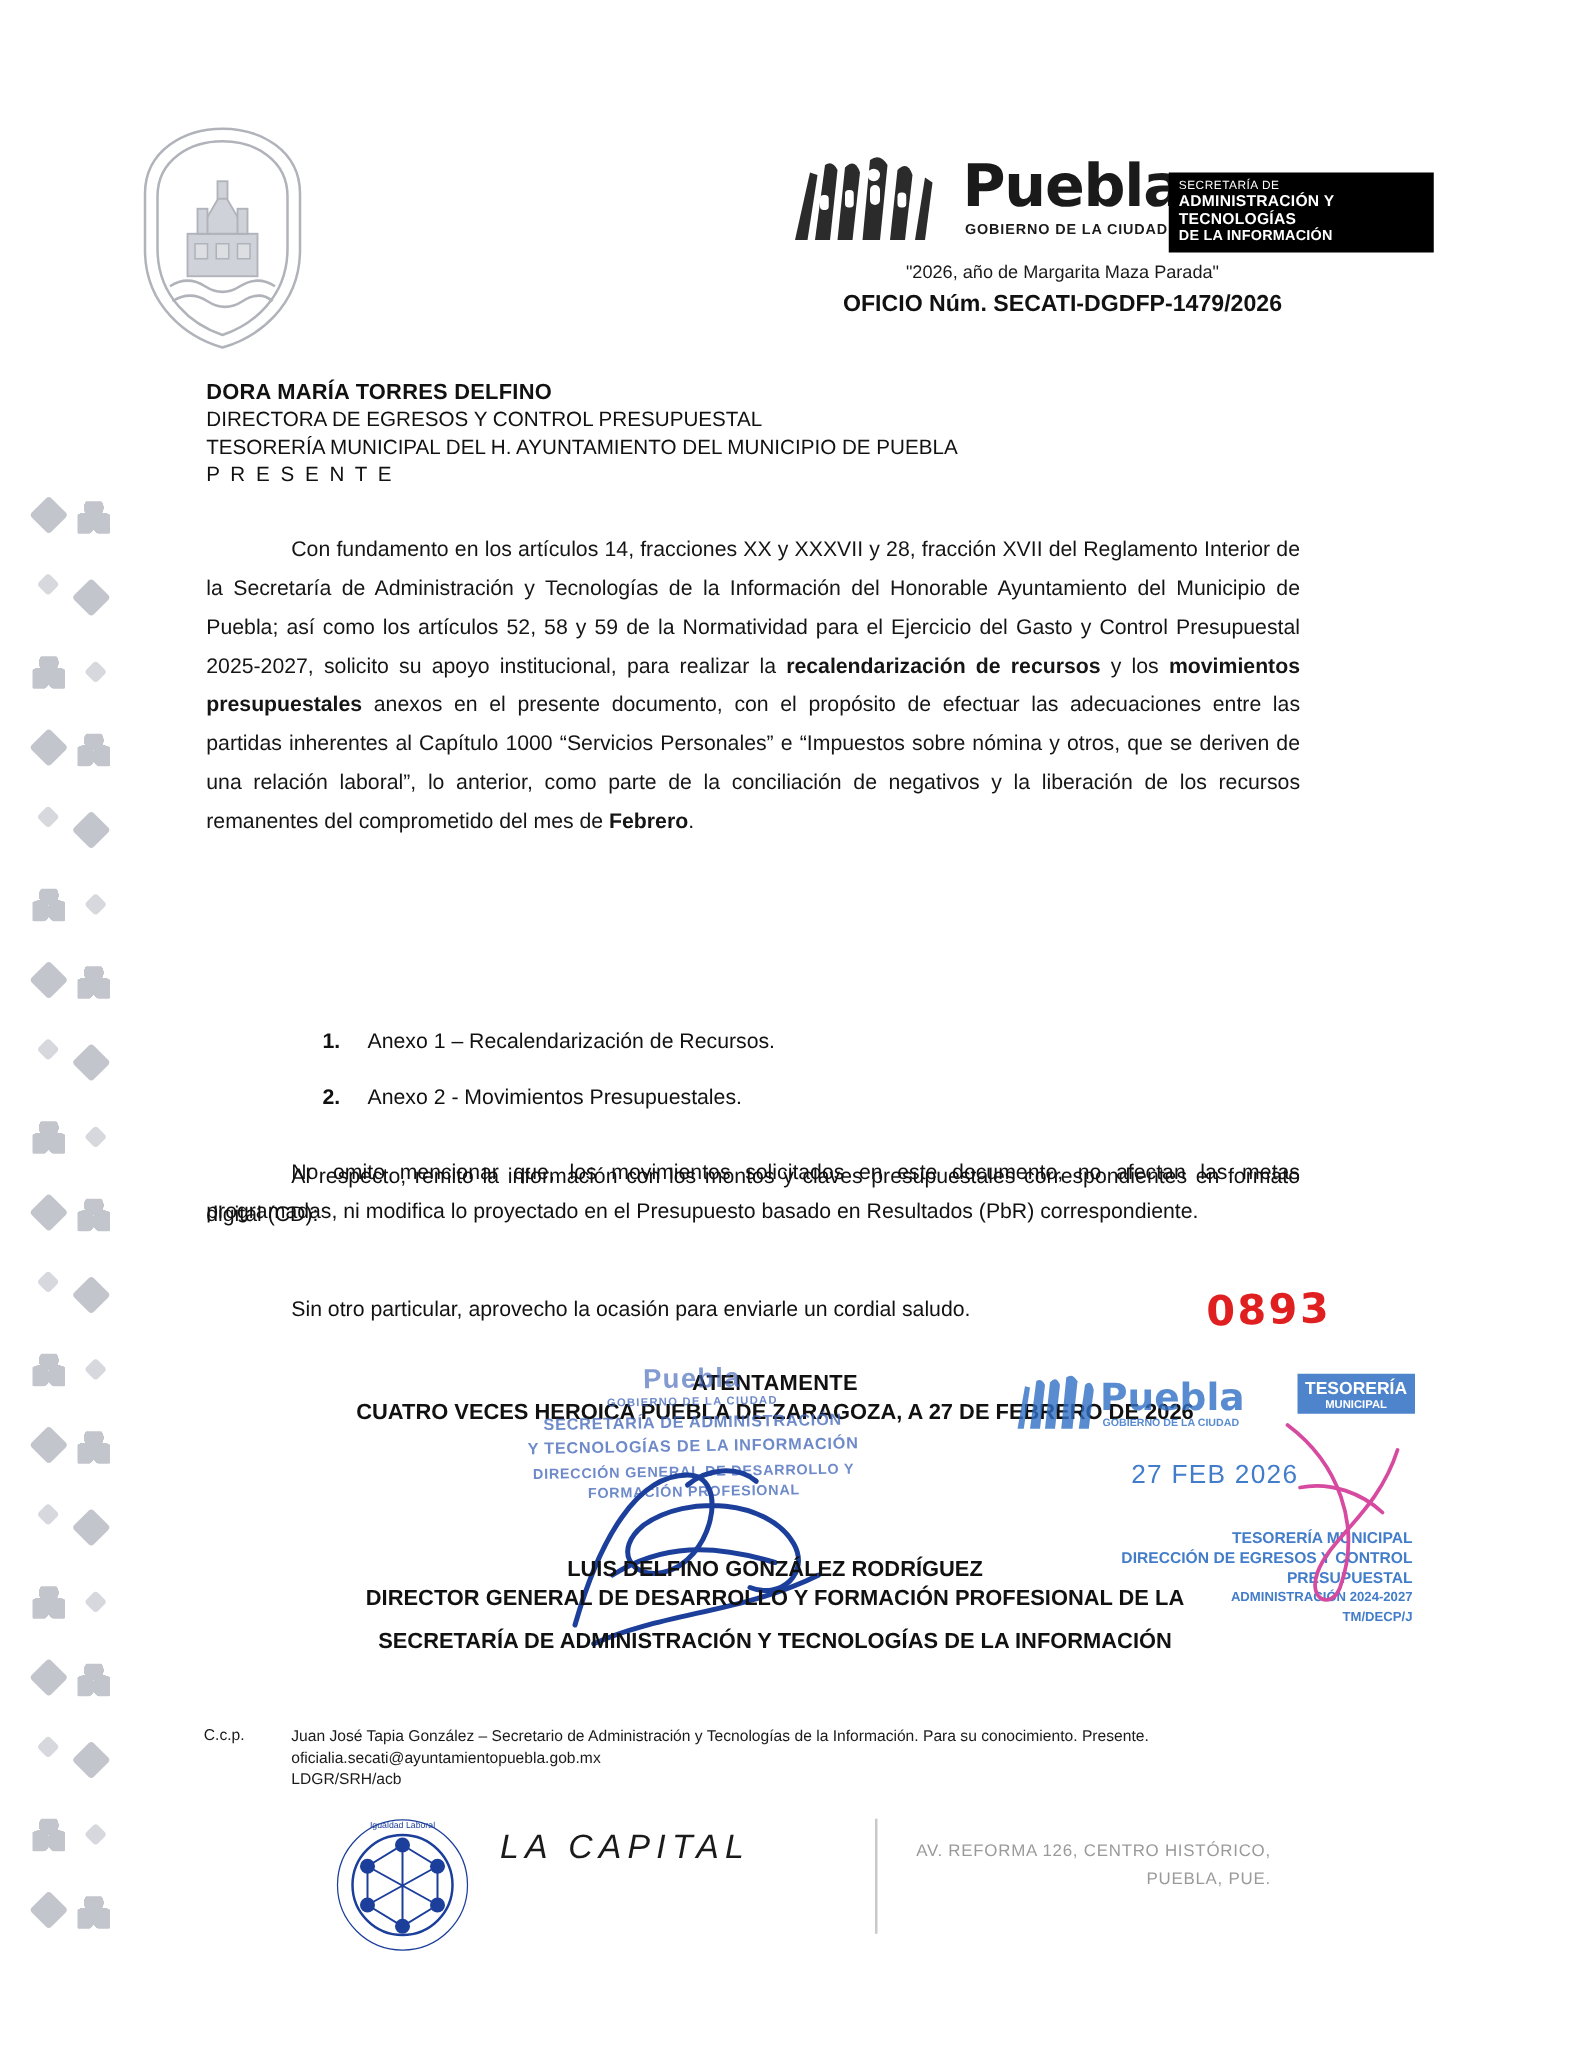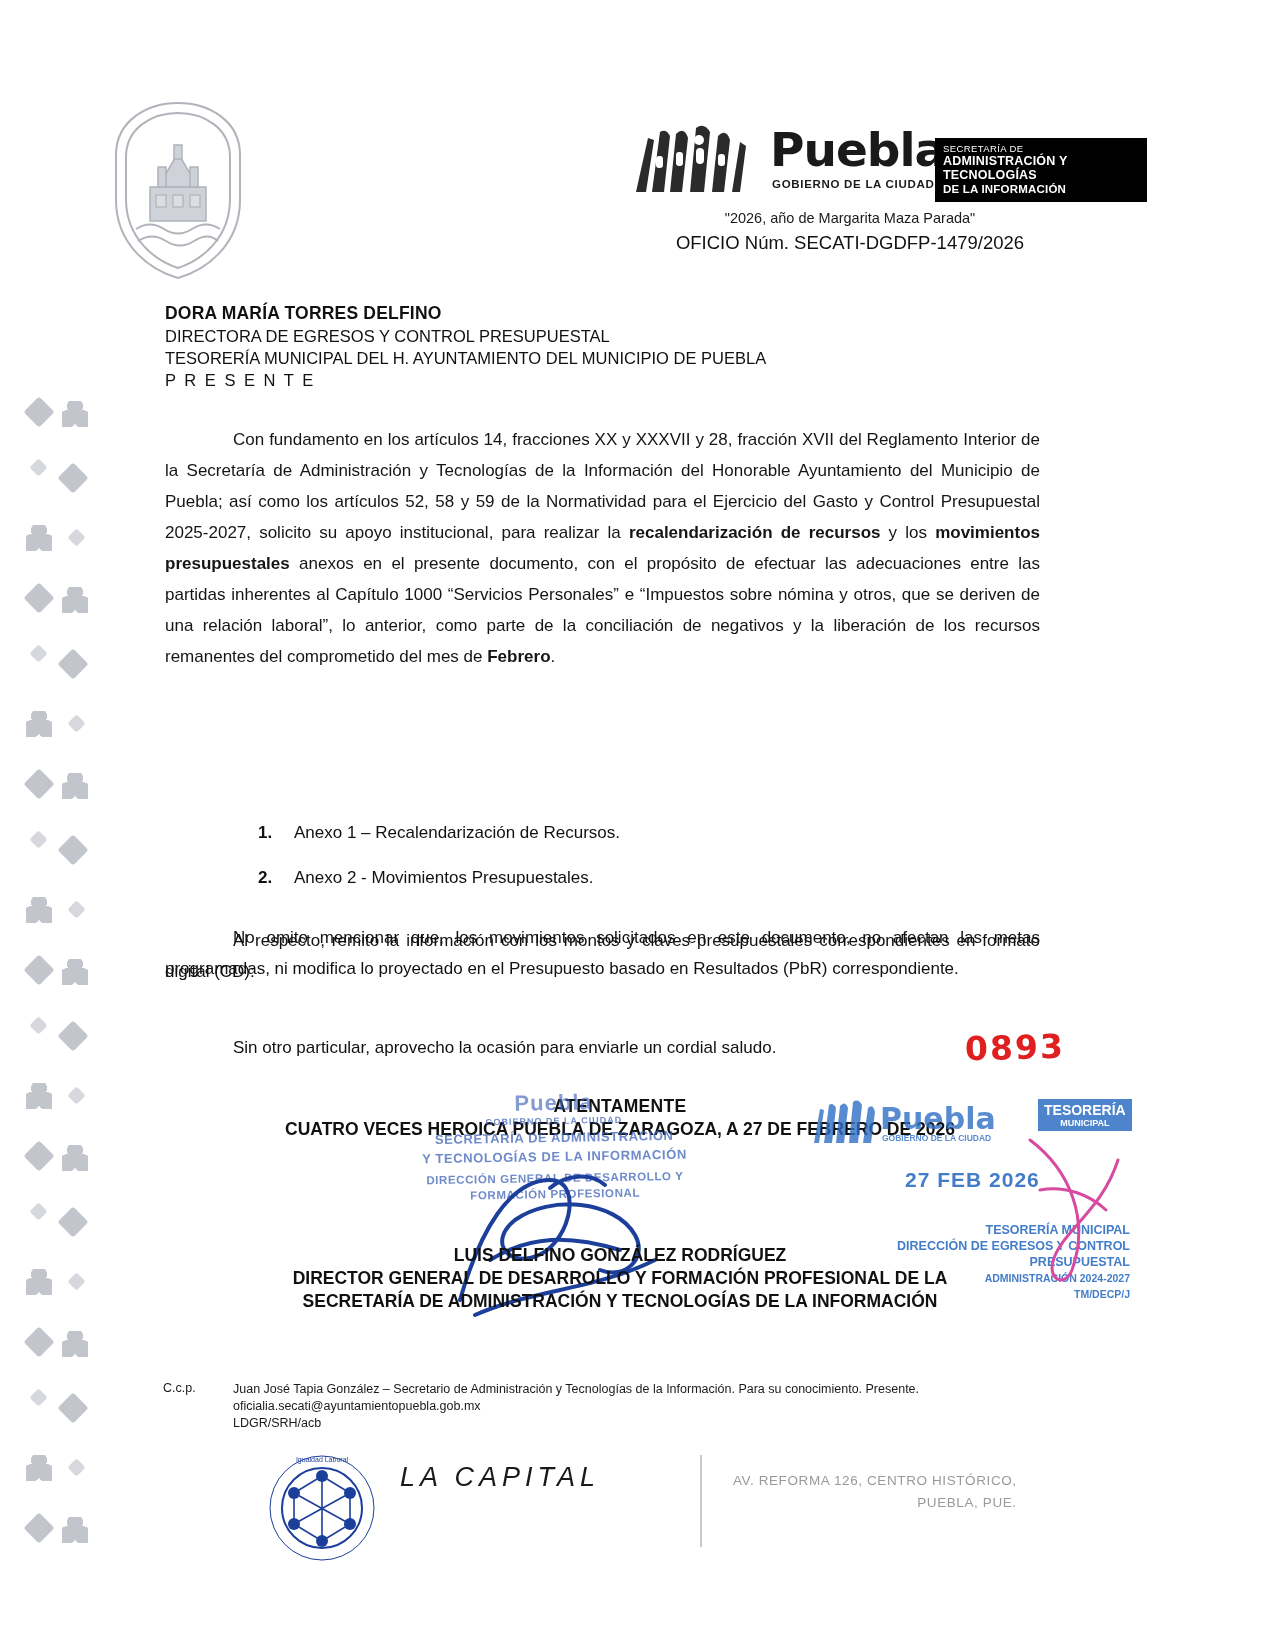--- a/index.html
+++ b/index.html
@@ -104,21 +104,21 @@
     text-align: center;
     font-size: 14.5px;
     color: #1a1a1a;
   }
   .oficio-num {
     position: absolute;
     left: 560px; top: 232px;
     width: 580px;
     text-align: center;
     font-size: 18.5px;
-    font-weight: normal;
+    font-weight: bold;
     color: #111;
   }
 
   
   .addressee { position: absolute; left: 165px; top: 303px; width: 880px; }
   .addressee .n1 { font-size: 17.5px; font-weight: bold; letter-spacing: .2px; }
   .addressee .n2 { font-size: 16.5px; margin-top: 3px; }
   .addressee .n3 { font-size: 16.5px; margin-top: 3px; }
   .addressee .n4 { font-size: 16.5px; margin-top: 3px; letter-spacing: 2px; }
 
@@ -183,21 +183,21 @@
   .closing .place { font-size: 17.5px; font-weight: bold; margin-top: 2px; }
 
   .signer {
     position: absolute;
     left: 120px; top: 1245px;
     width: 1000px;
     text-align: center;
   }
   .signer .name { font-size: 17.5px; font-weight: bold; }
   .signer .role1 { font-size: 17.5px; font-weight: bold; margin-top: 2px; }
-  .signer .role2 { font-size: 17.5px; font-weight: bold; margin-top: 2px; }
+  .signer .role2 { font-size: 17.5px; font-weight: bold; margin-top: 13px; }
 
   
   .seal-blue {
     position: absolute;
     left: 390px; top: 1090px;
     width: 330px; height: 190px;
     color: #3e63b8;
     font-size: 13px;
     font-weight: bold;
     letter-spacing: .6px;
@@ -234,21 +234,21 @@
     padding: 3px 6px;
     text-align: center;
   }
   .tes-box .a { font-size: 14px; font-weight: bold; }
   .tes-box .b { font-size: 9px; font-weight: bold; }
 
   .date-stamp {
     position: absolute;
     left: 905px; top: 1168px;
     font-size: 21px;
-    font-weight: bold;
+    font-weight: normal;
     color: #2f6fc4;
     letter-spacing: 1px;
     opacity: .9;
   }
   .tes-text {
     position: absolute;
     left: 830px; top: 1222px;
     width: 300px;
     text-align: right;
     color: #2f6fc4;

